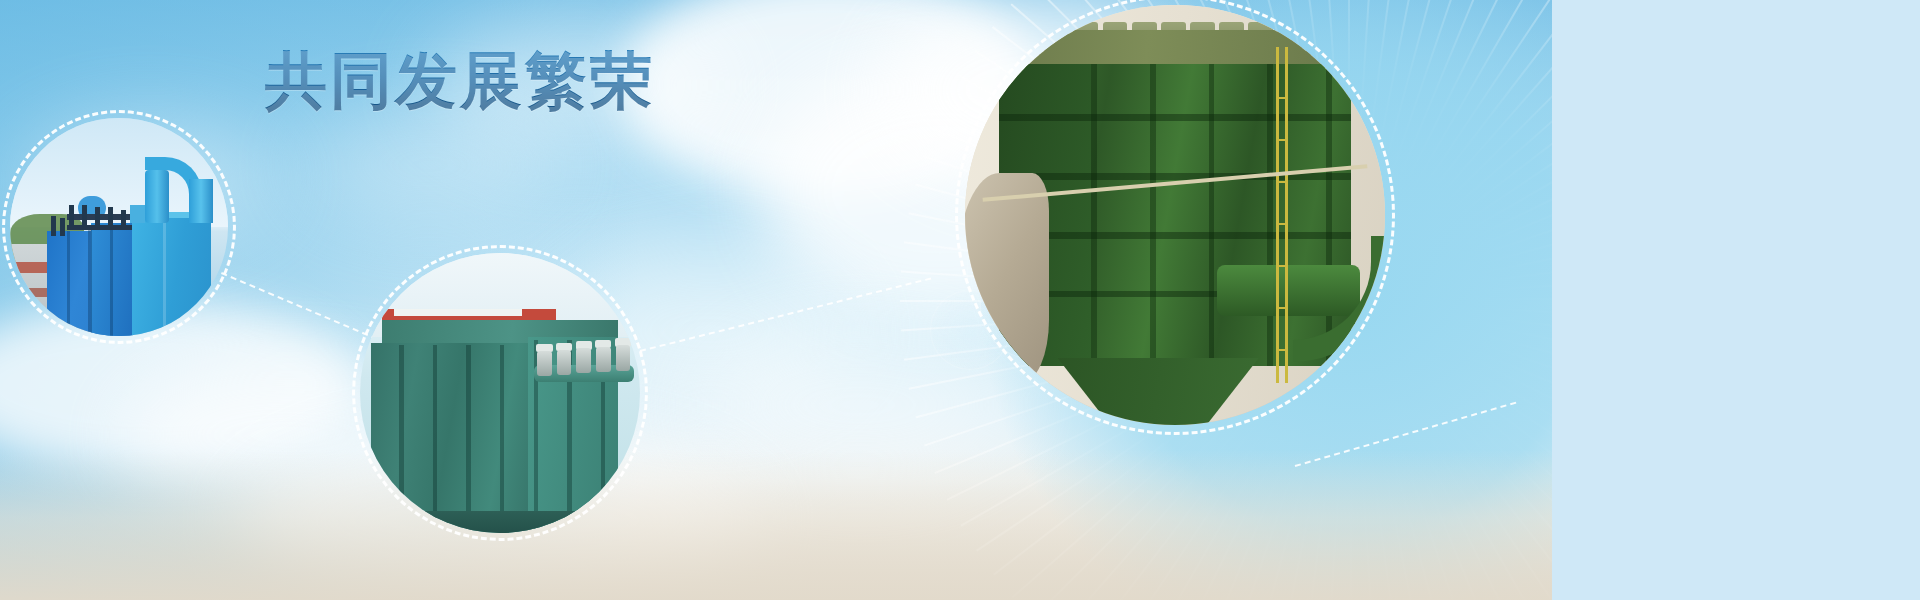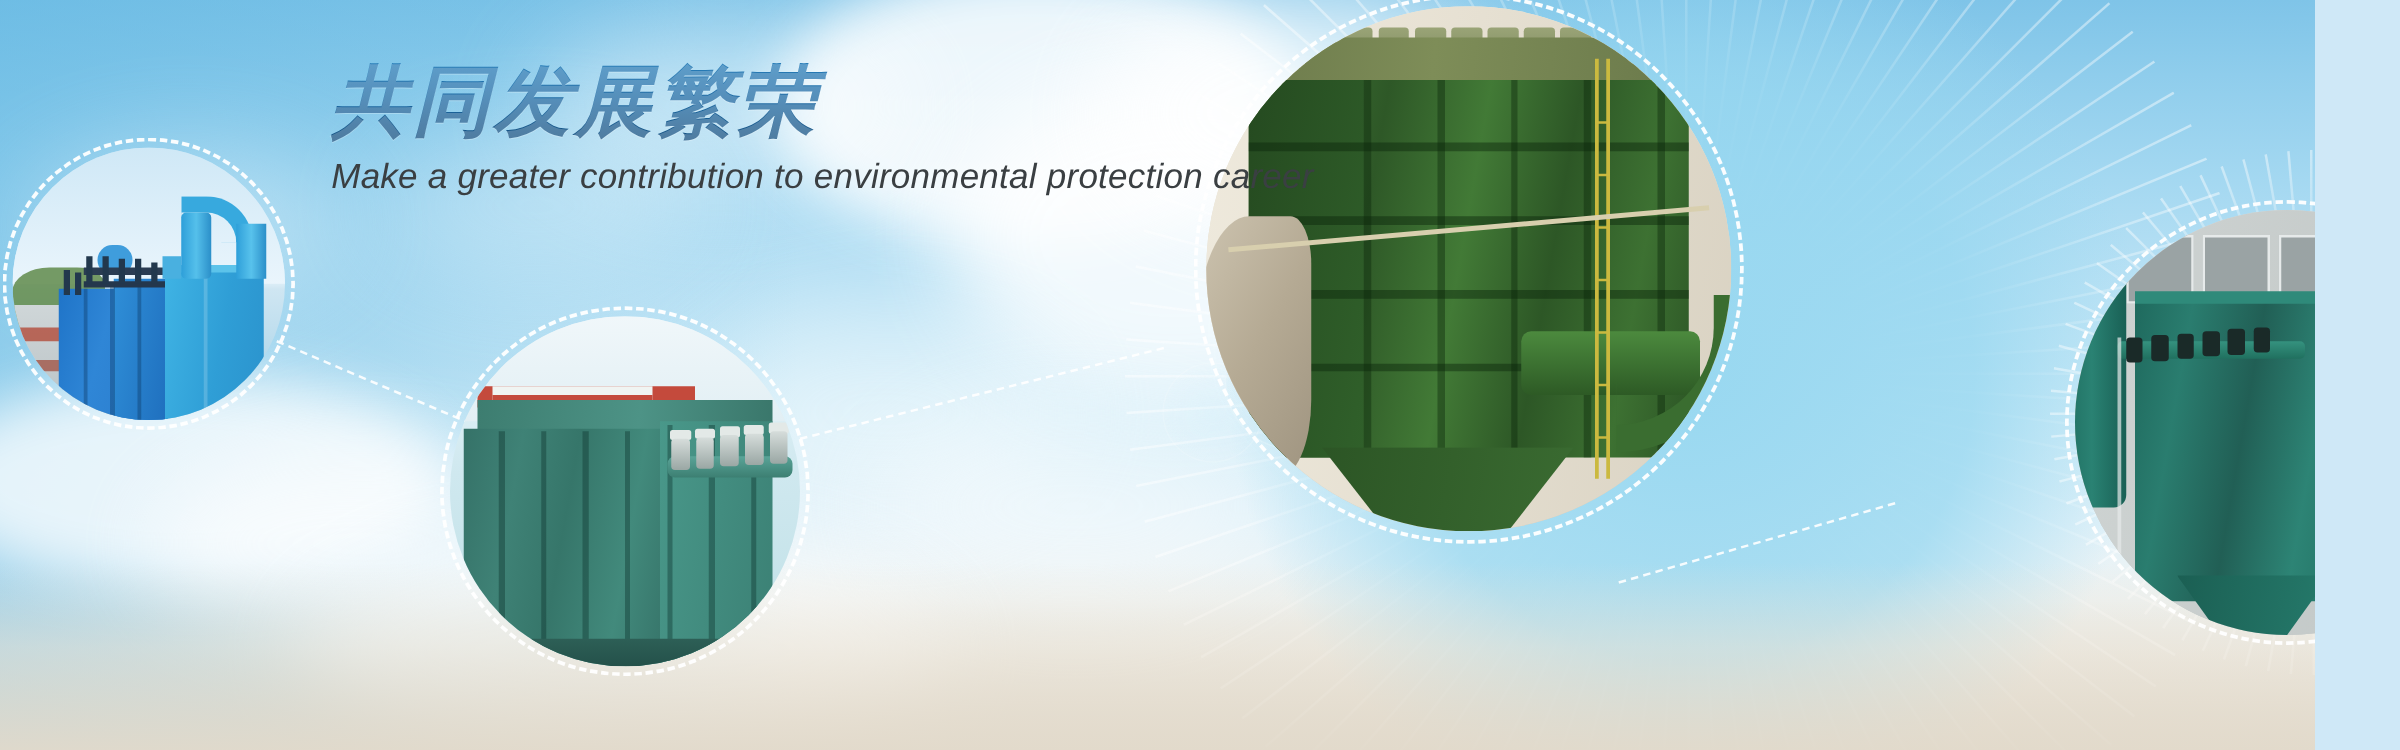--- a/index.html
+++ b/index.html
@@ -2,23 +2,22 @@
 <html><head>
 <meta charset="utf-8">
 <title>Banner</title>
 <style>
   * { margin:0; padding:0; box-sizing:border-box; }
   html,body { width:1920px; height:600px; overflow:hidden; background:#cfe8f7; }
   body { font-family:"Liberation Sans","DejaVu Sans",sans-serif; }
 
   #banner {
     position:relative;
-    width:1852px; height:600px;
+    width:1552px; height:600px;
     overflow:hidden;
-    font-style:italic;
   }
 
   
   .sky {
     position:absolute; inset:0;
     background:
       linear-gradient(to bottom,
         #7fc4e8 0%,
         #8fcdec 10%,
         #a4d8f1 24%,
@@ -587,16 +586,15 @@
       <div class="tl-hop"></div>
       <div class="tl-duct"></div>
 
       <div class="tl-motor"></div>
     </div>
   </div>
   <div class="ring dense" id="ring-far"></div>
 
   <div class="text-block">
     <div class="headline-cn">共同发展繁荣</div>
-    <div class="subtitle-en">Make a greater contribution to environmental protection career</div>
   </div>
 
 </div>
 
 </body></html>

